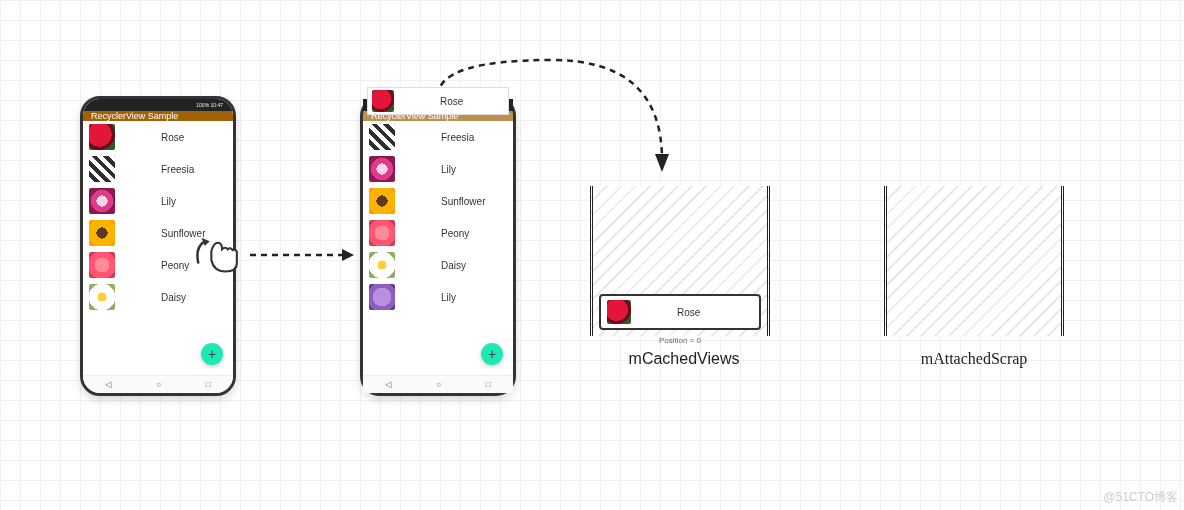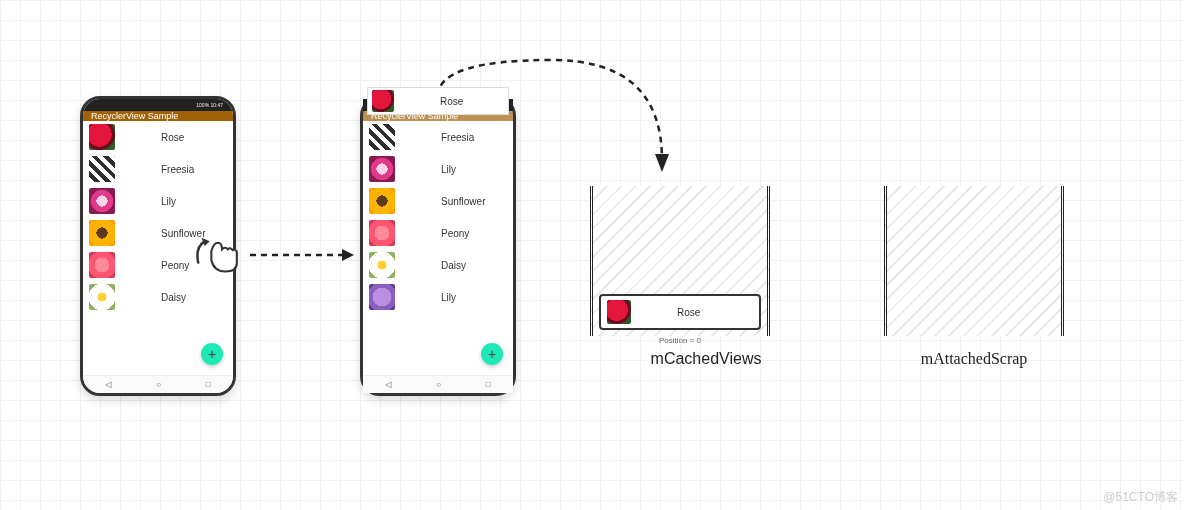--- a/index.html
+++ b/index.html
@@ -189,18 +189,18 @@
   <polygon class="head" points="223,104 230,122 237,104"></polygon>
 </svg>
 
 <div class="cache" style="left:590px; top:186px;">
   <div class="cache-item">
     <div class="item-img sw-rose"></div>
     <span class="item-label">Rose</span>
   </div>
 </div>
 <div class="cache-pos" style="left:590px; top:336px; width:180px; position:absolute; font-size:8px; color:#666; text-align:center;">Position = 0</div>
-<div class="cache-label" style="left:616px; top:350px; position:absolute;">mCachedViews</div>
+<div class="cache-label" style="left:594px; top:350px; position:absolute;">mCachedViews</div>
 
 <div class="cache" style="left:884px; top:186px;"></div>
 <div class="cache-label" style="left:884px; top:350px; position:absolute;font-family:Liberation Serif, serif;">mAttachedScrap</div>
 
 <div class="watermark">@51CTO博客</div>
 
 </body></html>

